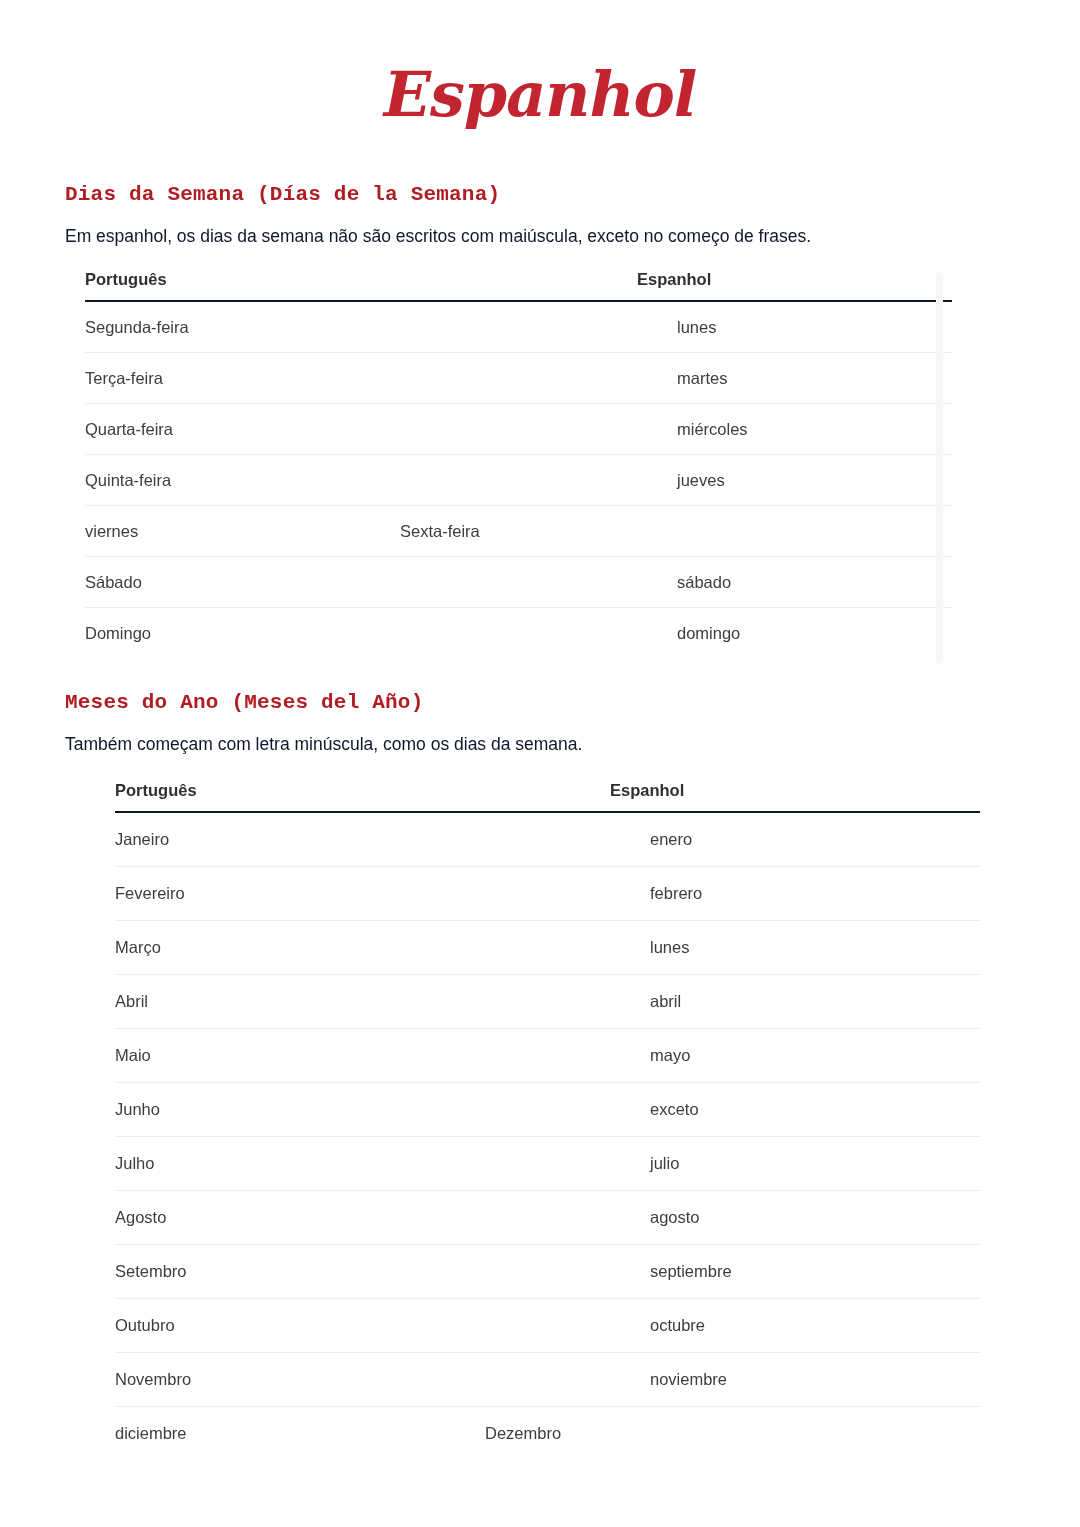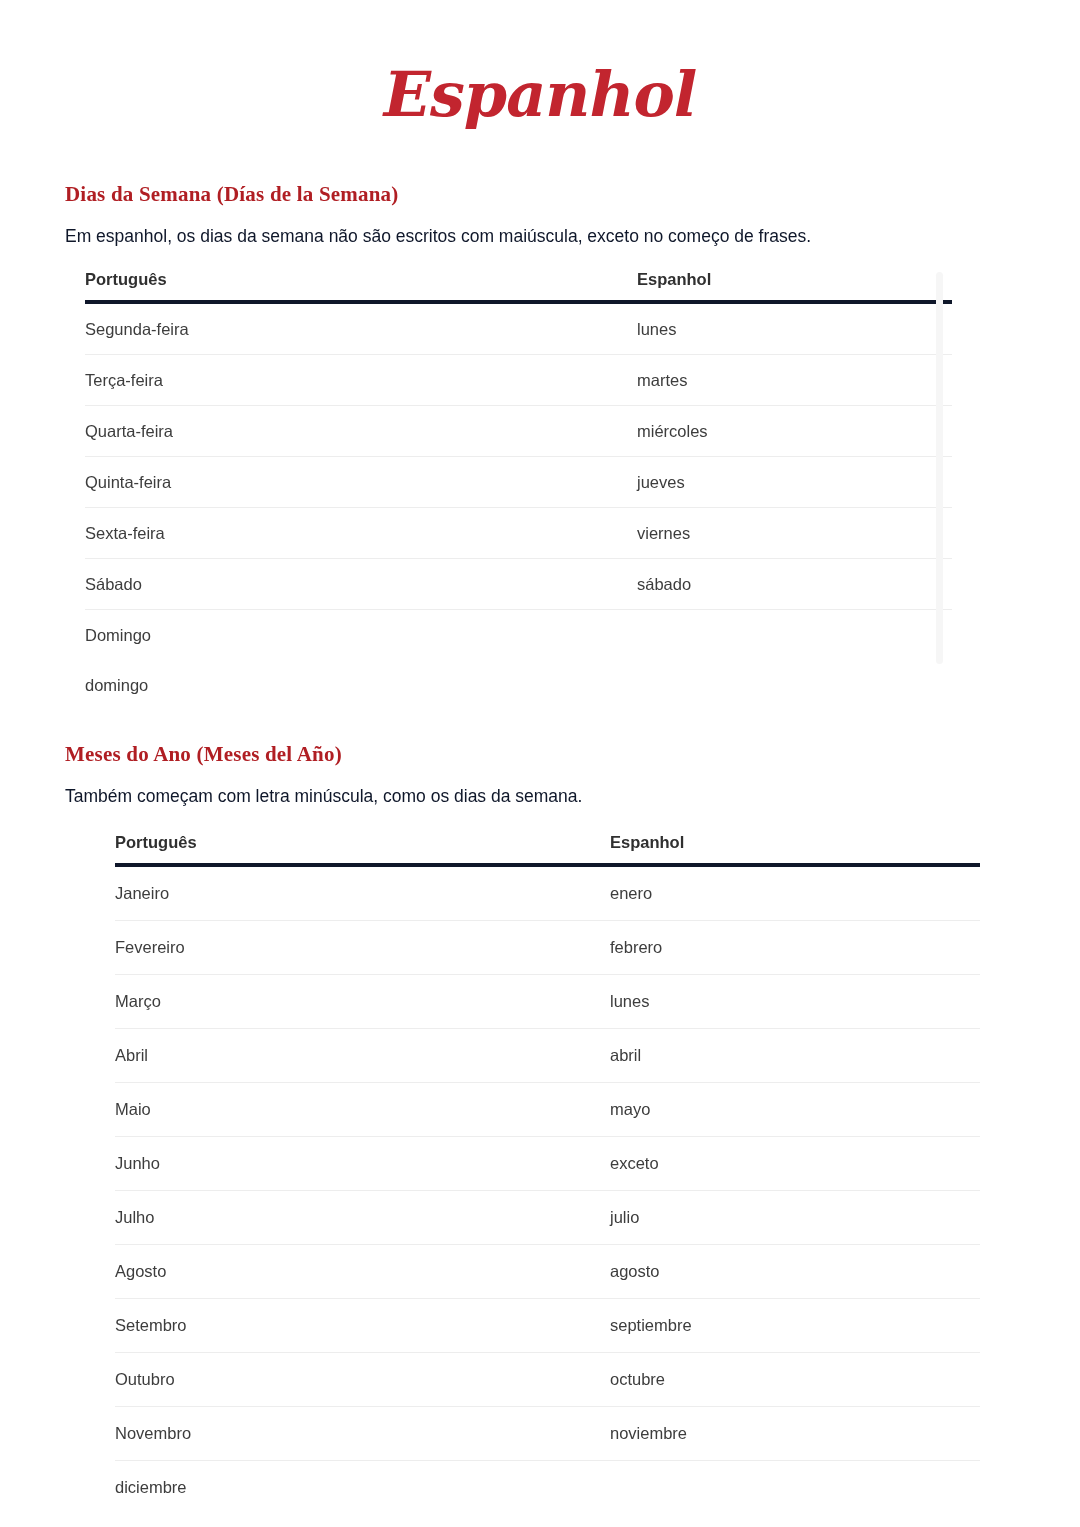--- a/index.html
+++ b/index.html
@@ -22,21 +22,21 @@
     font-family: "DejaVu Serif", serif;
     font-style: italic;
     font-weight: bold;
     font-size: 62px;
     line-height: 1.2;
     color: var(--title-red, #C2252F);
     letter-spacing: -1px;
   }
   .section-heading {
     margin: 50px 0 0 65px;
-    font-family: Liberation Serif, serif;
+    font-family: Liberation Mono, monospace;
     font-weight: 800;
     font-size: 21px;
     line-height: 1.2;
     color: var(--heading-red, #B01E23);
     letter-spacing: 0.2px;
   }
   .section-heading.second { margin-top: 32px; }
   .section-desc {
     margin: 18px 0 0 65px;
     font-size: 17.5px;
@@ -49,33 +49,34 @@
     border-collapse: collapse;
     font-size: 16.5px;
     color: #3d3d3d;
   }
   .vtable.months {
     margin: 22px 0 0 115px;
     width: 865px;
   }
   .vtable .thead-row {
     display: flex;
-    border-bottom: 4px solid #0f172a;
+    border-bottom: 2px solid #0f172a;
   }
   .vtable .th {
     font-weight: bold;
     color: #303030;
     padding: 2px 0 10px 0;
     line-height: 21px;
   }
   .vtable .tr {
     display: flex;
     border-bottom: 1px solid #ededed;
-  }
-  .vtable .tr:last-child { border-bottom: none; flex-direction: column; }
+    gap: 40px;
+  }
+  .vtable .tr:last-child { border-bottom: none; }
   .vtable .td {
     padding: 14.5px 0;
     line-height: 21px;
   }
   .vtable.months .td { padding: 16px 0; }
   .vtable .col1 { width: 552px; flex: 0 0 auto; }
   .vtable .col2 { flex: 1 1 auto; }
   .vtable.months .col1 { width: 495px; }
   .scroll-hint {
     position: absolute;
@@ -115,22 +116,22 @@
       </div>
         <div class="tr">
         <div class="td col1">Quarta-feira</div>
         <div class="td col2">miércoles</div>
       </div>
         <div class="tr">
         <div class="td col1">Quinta-feira</div>
         <div class="td col2">jueves</div>
       </div>
         <div class="tr">
+        <div class="td col2">viernes</div>
         <div class="td col1">Sexta-feira</div>
-        <div class="td col2">viernes</div>
       </div>
         <div class="tr">
         <div class="td col1">Sábado</div>
         <div class="td col2">sábado</div>
       </div>
         <div class="tr">
         <div class="td col1">Domingo</div>
         <div class="td col2">domingo</div>
       </div>
       </div>

